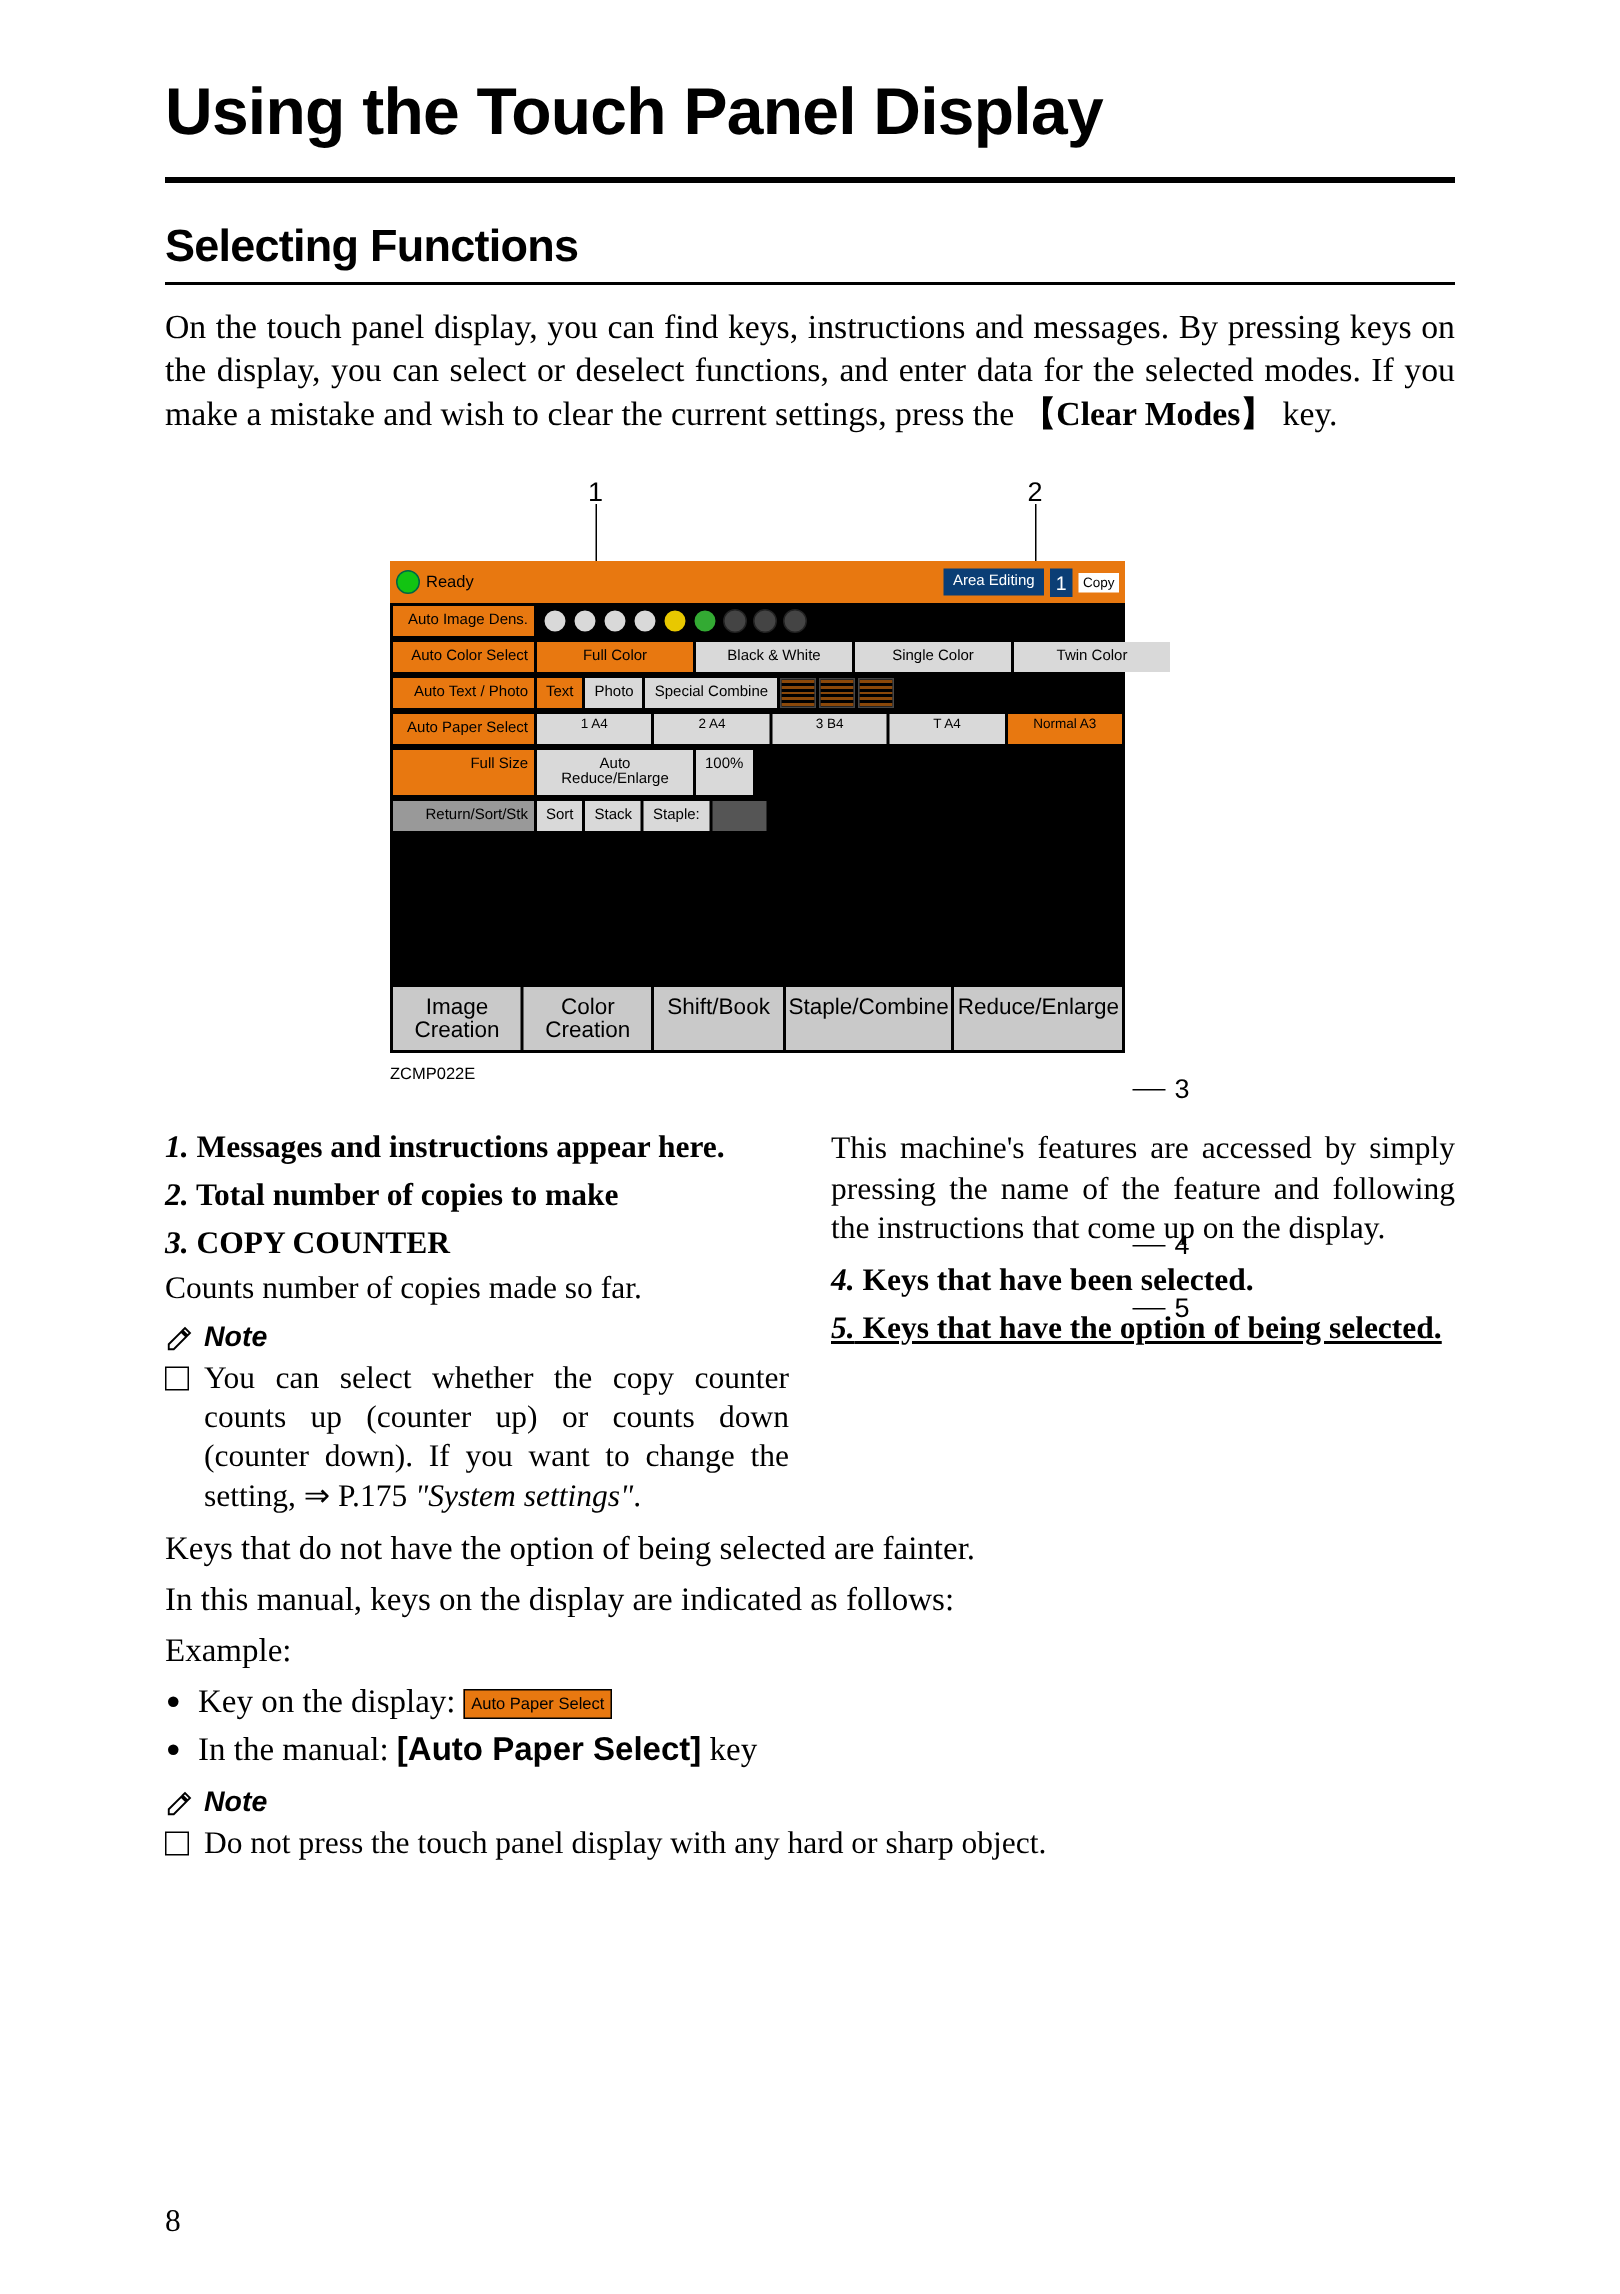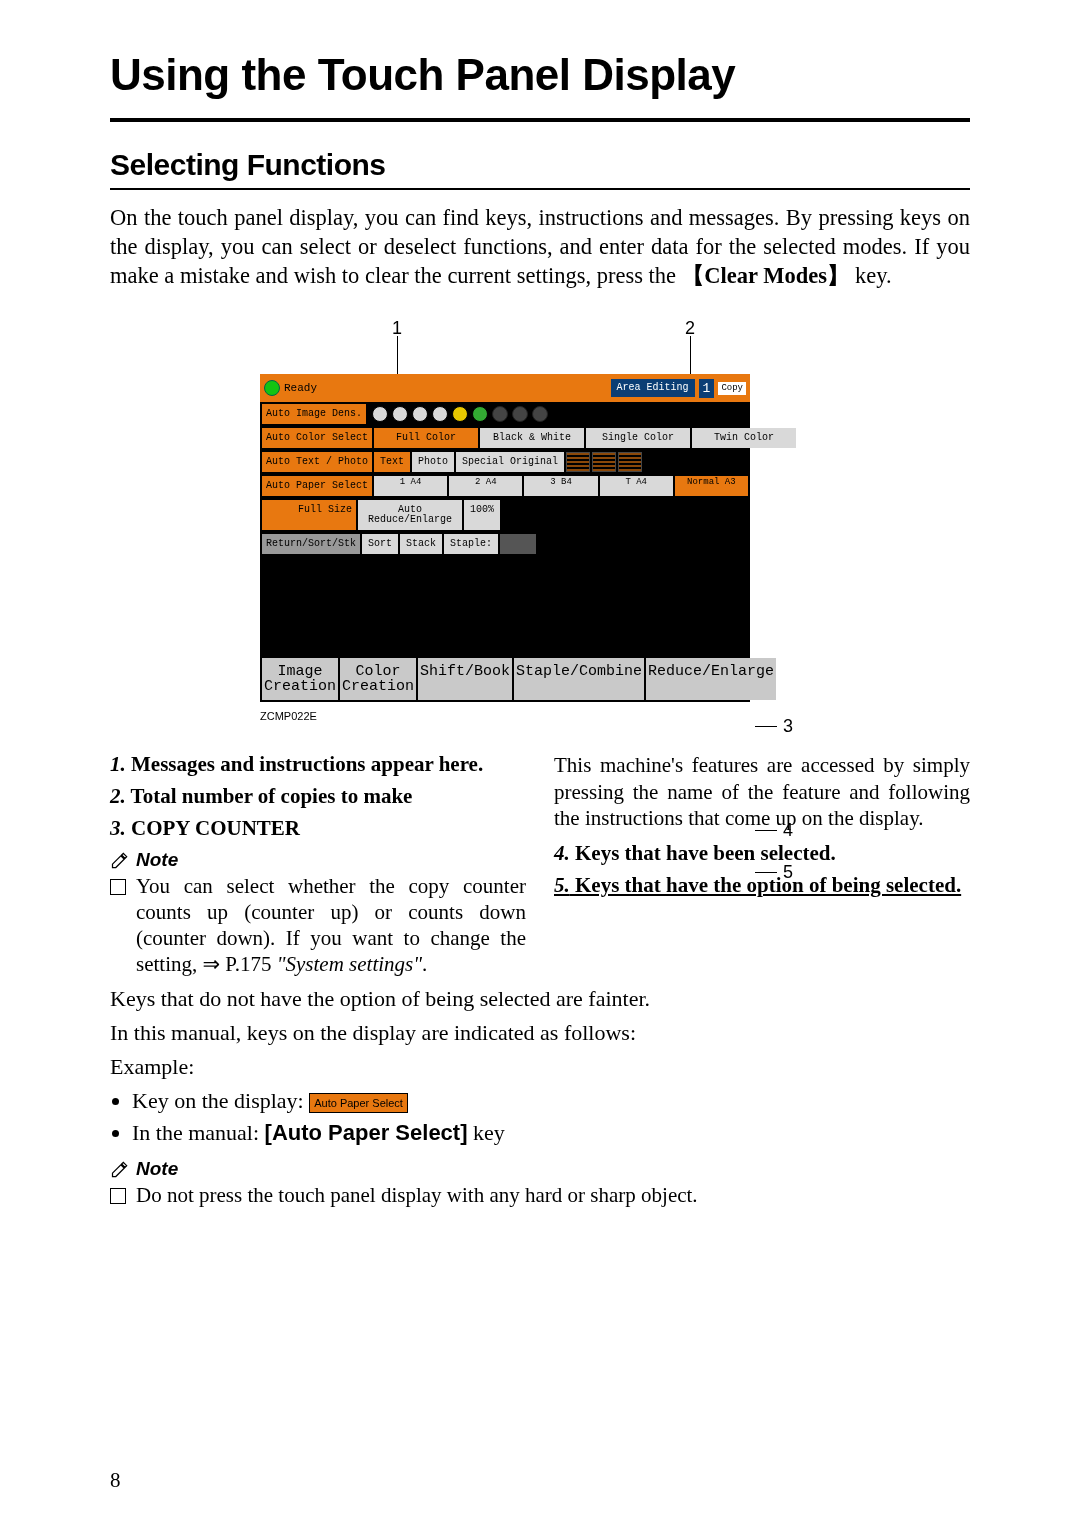--- a/index.html
+++ b/index.html
@@ -75,21 +75,21 @@
   .cnum1 { left: 132px; top: 0; }
   .cl1   { left: 137px; top: 18px; height: 38px; }
   .cnum2 { left: 425px; top: 0; }
   .cl2   { left: 430px; top: 18px; height: 38px; }
 
   .panel {
     width: 490px;
     box-sizing: border-box;
     background: #000;
     position: relative;
-    font-family: Liberation Mono, monospace;
+    font-family: Liberation Sans, sans-serif;
     font-size: 11px;
     line-height: 1;
   }
   .panel .statusbar {
     height: 28px;
     background: #e87810;
     display: flex;
     align-items: center;
     padding: 0 4px;
     gap: 4px;
@@ -314,21 +314,21 @@
         <span class="key on wide">Full Color</span>
         <span class="key wide">Black &amp; White</span>
         <span class="key wide">Single Color</span>
         <span class="key wide">Twin Color</span>
       </div>
 
       <div class="row">
         <span class="label">Auto Text / Photo</span>
         <span class="key on">Text</span>
         <span class="key">Photo</span>
-        <span class="key">Special Original</span>
+        <span class="key">Special Combine</span>
         <span class="orig-icons">
           <span class="oicn"></span>
           <span class="oicn"></span>
           <span class="oicn"></span>
         </span>
       </div>
 
       <div class="row">
         <span class="label">Auto Paper Select</span>
         <span class="ptab">1 A4</span>
@@ -383,20 +383,21 @@
   <div class="col">
     <p class="num-item">
       <span class="ord">1.</span><span class="term"> Messages and instructions appear here.</span>
     </p>
     <p class="num-item">
       <span class="ord">2.</span><span class="term"> Total number of copies to make</span>
     </p>
     <p class="copy-ctr-line">
       <span class="ord">3.</span><span class="cc"> COPY COUNTER</span>
     </p>
+    <p class="sub">Counts number of copies made so far.</p>
 
     <div class="note-hdr">
       <svg class="pencil" viewBox="0 0 24 24">
         <path d="M3 17l10-10 4 4-10 10H3v-4z M14 6l2-2 4 4-2 2-4-4z" fill="none" stroke="#000" stroke-width="1.5"></path>
       </svg>
       <span class="txt">Note</span>
     </div>
     <div class="check-item">
       <span class="box"></span>
       <span class="tx">

